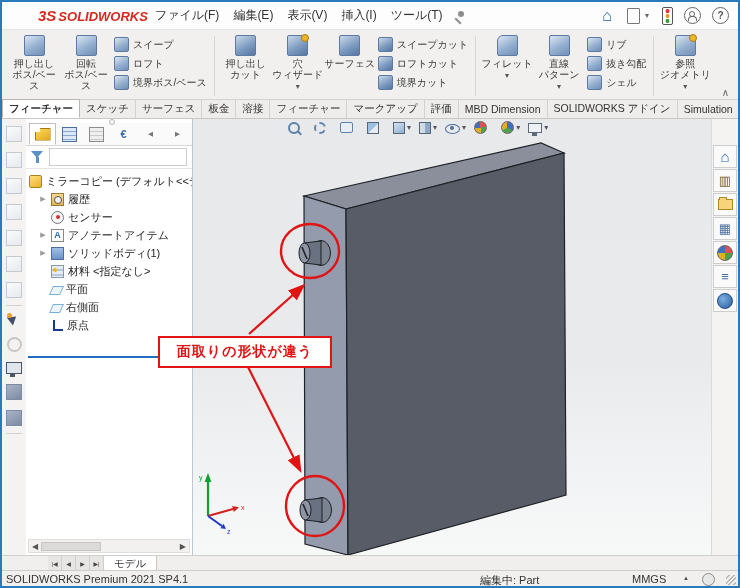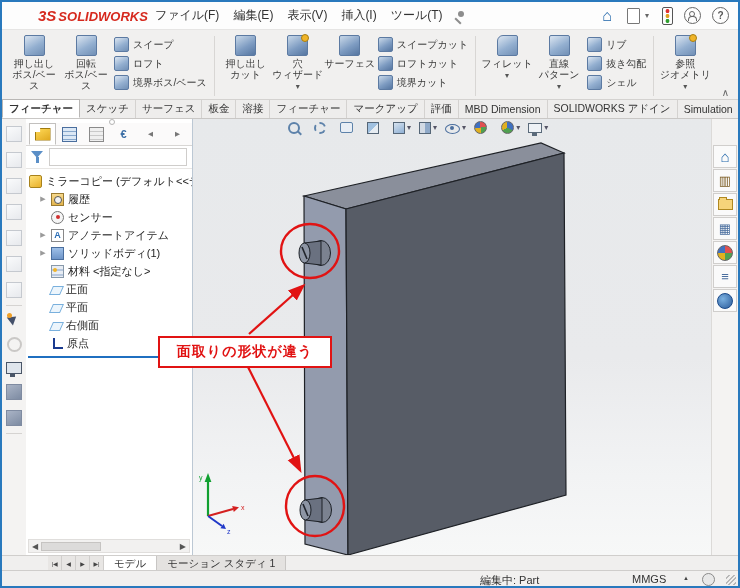--- a/index.html
+++ b/index.html
@@ -382,25 +382,20 @@
             <span class="ticon ic-solid"></span>
             <span>ソリッドボディ(1)</span>
           </div>
 
           <div class="trow">
             <span class="arrow" style="visibility: hidden;">▶</span>
             <span class="ticon ic-mat"></span>
             <span>材料 &lt;指定なし&gt;</span>
           </div>
 
-          <div class="trow">
-            <span class="arrow" style="visibility: hidden;">▶</span>
-            <span class="ticon ic-plane"></span>
-            <span>正面</span>
-          </div>
 
           <div class="trow">
             <span class="arrow" style="visibility: hidden;">▶</span>
             <span class="ticon ic-plane"></span>
             <span>平面</span>
           </div>
 
           <div class="trow">
             <span class="arrow" style="visibility: hidden;">▶</span>
             <span class="ticon ic-plane"></span>
@@ -552,25 +547,25 @@
     <span class="navbtns" style="display:flex;">
 
     <span class="nav-btn">|◀</span>
         <span class="nav-btn">◀</span>
         <span class="nav-btn">▶</span>
         <span class="nav-btn">▶|</span>
       </span>
     <span style="display:flex;">
 
     <span class="doc-tab active">モデル</span>
-        <span class="doc-tab">モーション スタディ 1</span>
       </span>
   </div>
 
   <div class="statusbar">
+    <span class="sb-product">SOLIDWORKS Premium 2021 SP4.1</span>
     <span class="sb-editing">編集中: Part</span>
     <span class="sb-units">MMGS</span>
     <span class="sb-caret">▲</span>
     <span class="sb-badge"></span>
     <span class="sb-grip"></span>
   </div>
 
 </div>
 
 </body></html>

